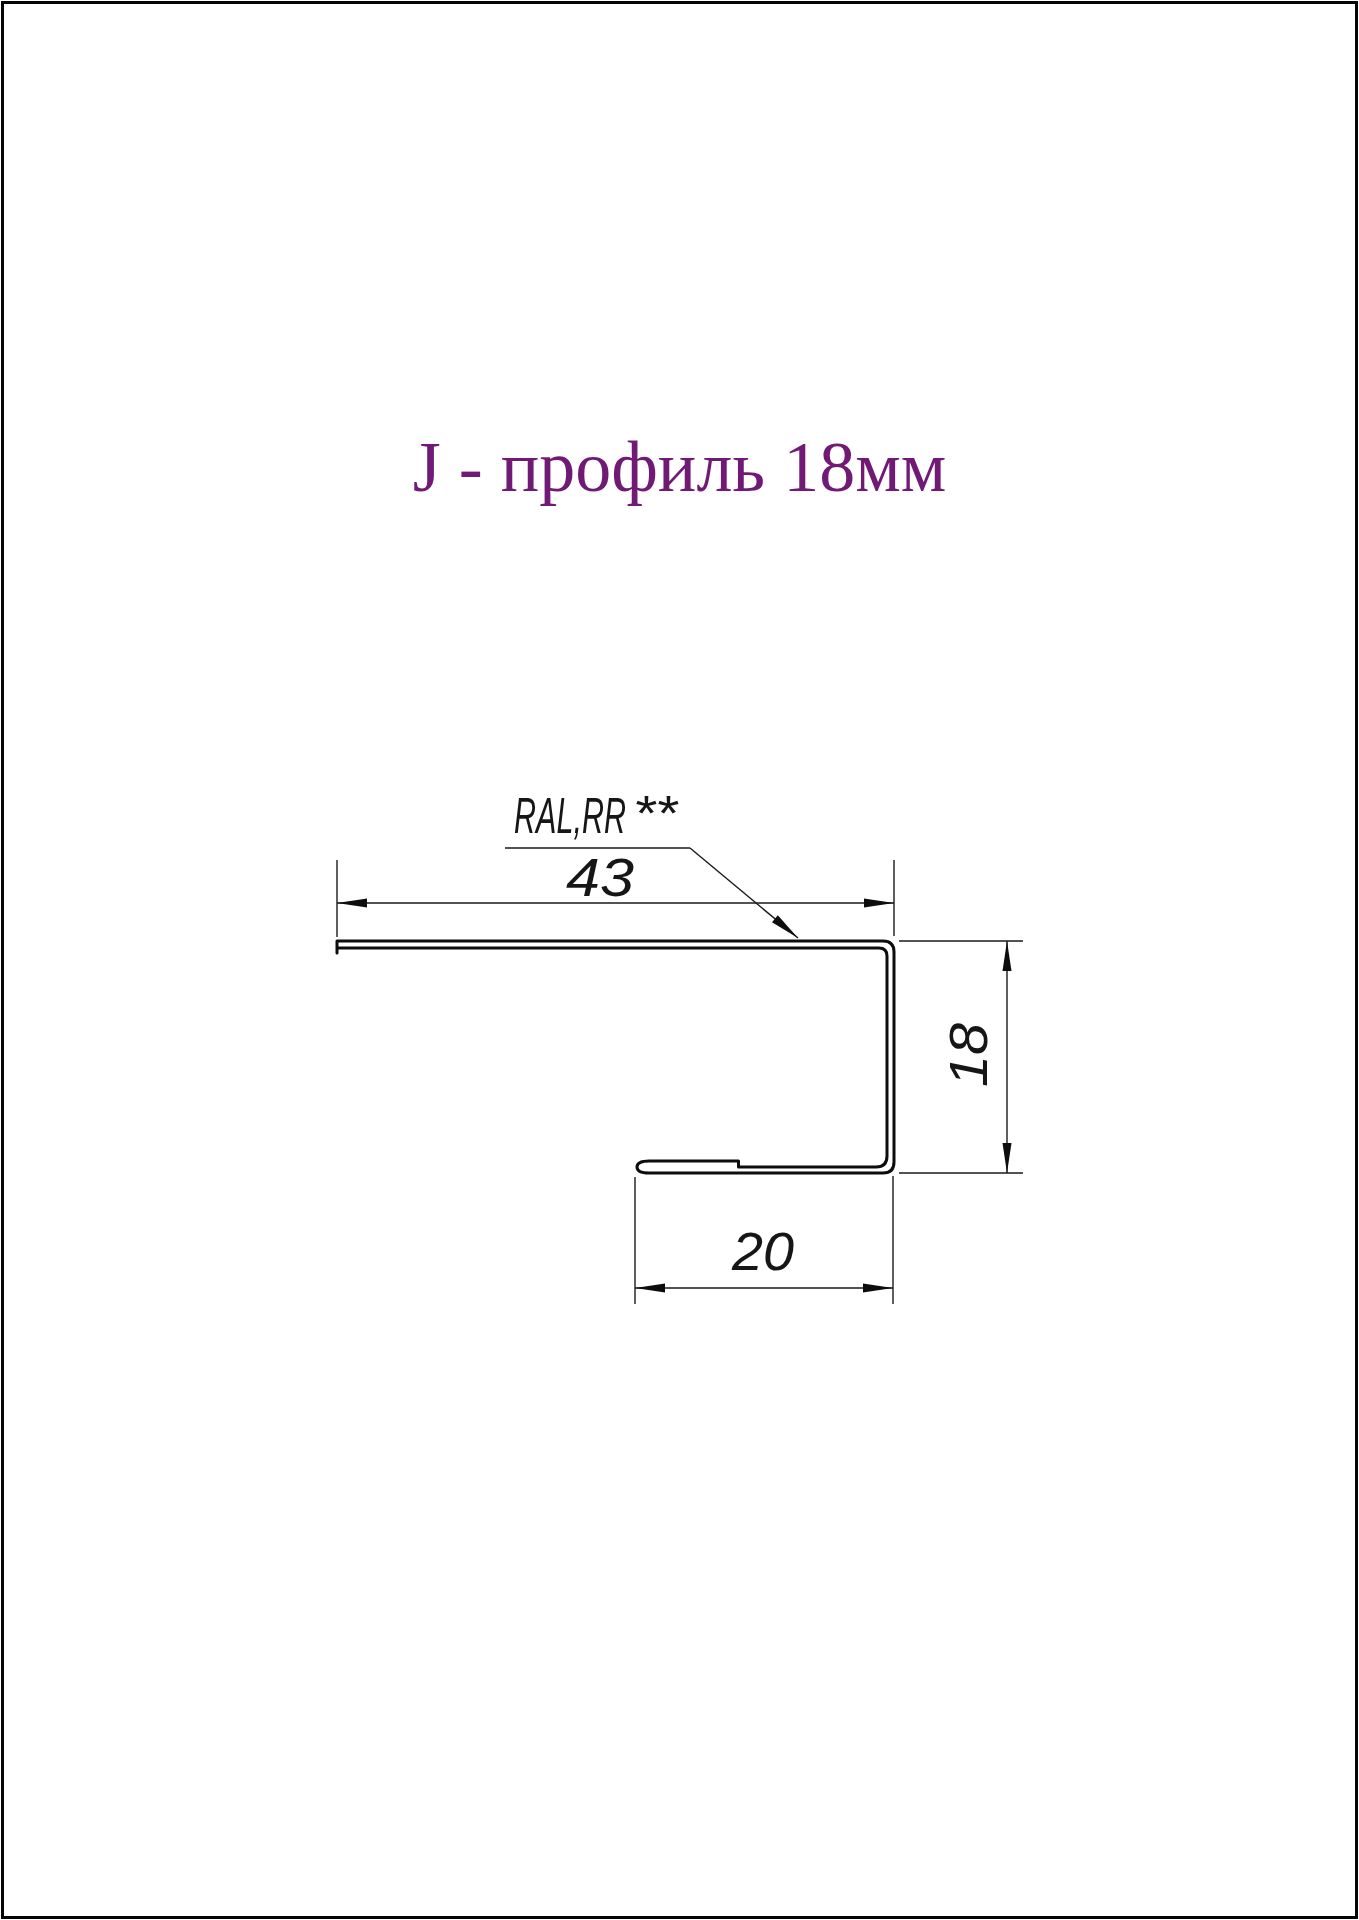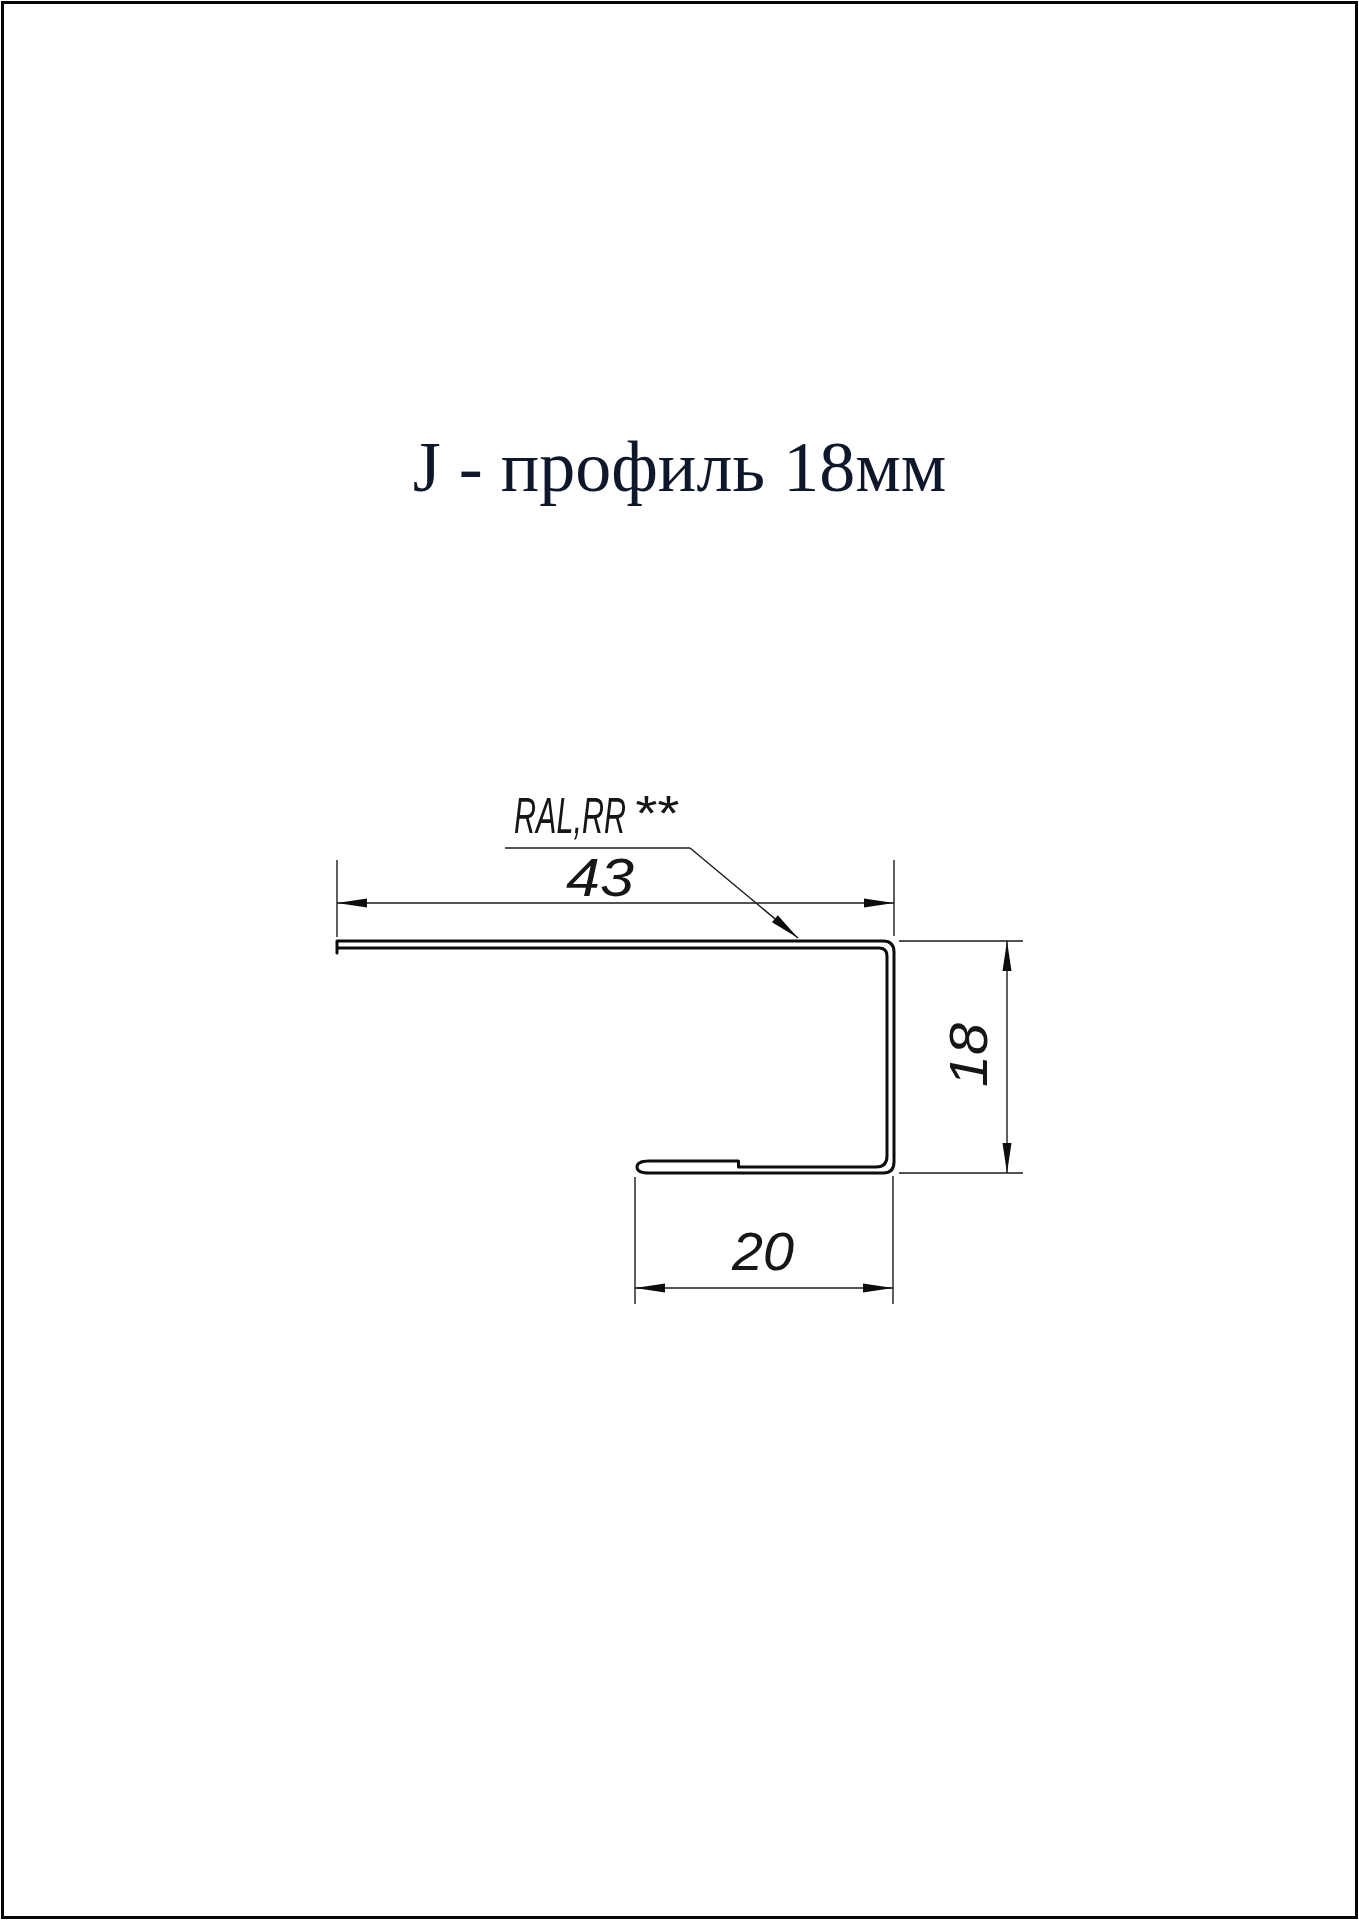--- a/index.html
+++ b/index.html
@@ -24,21 +24,21 @@
   }
   .title {
     position: absolute;
     top: 431px;
     left: 0;
     width: 100%;
     text-align: center;
     font-family: "Liberation Serif", serif;
     font-size: 72px;
     line-height: 72px;
-    color: #0f172a;
+    color: #701a75;
     white-space: pre;
   }
   svg.drawing {
     position: absolute;
     left: 0;
     top: 0;
     width: 1359px;
     height: 1920px;
   }
   .contour {

